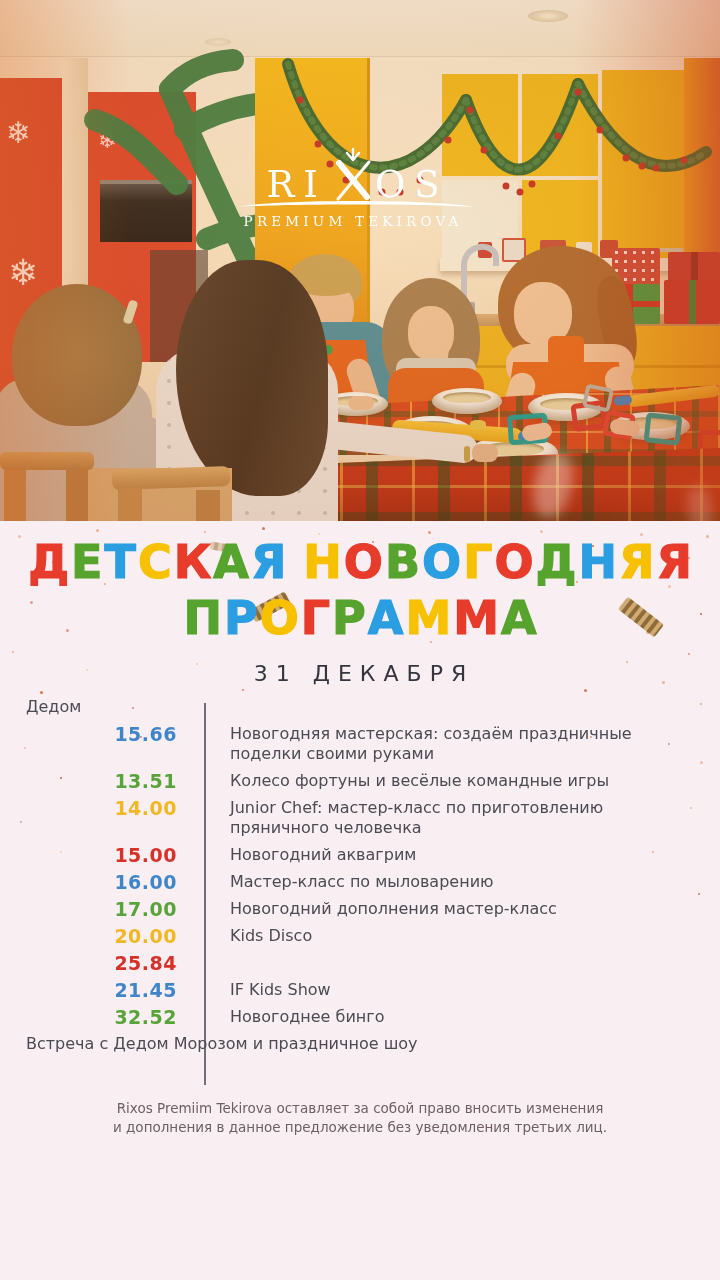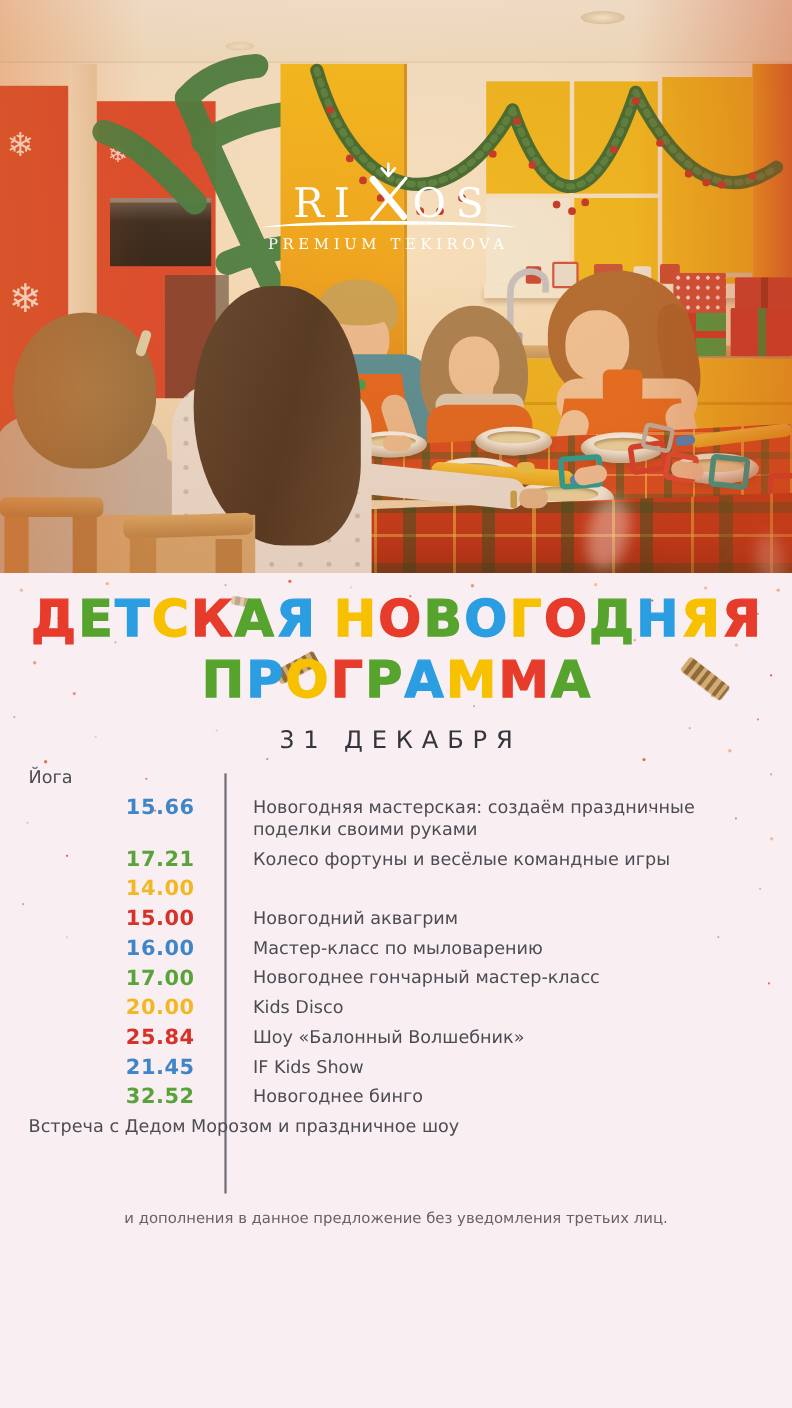--- a/index.html
+++ b/index.html
@@ -312,65 +312,67 @@
     <div class="ribbon" style="left:210px;top:22px;width:20px;height:8px;transform:rotate(10deg);opacity:.55;"></div>
 
     <h1 id="title-line-1" class="title-line" style="top:14px;margin:0;"><span style="color: rgb(231, 59, 43);">Д</span><span style="color: rgb(86, 163, 45);">Е</span><span style="color: rgb(43, 158, 226);">Т</span><span style="color: rgb(247, 193, 0);">С</span><span style="color: rgb(231, 59, 43);">К</span><span style="color: rgb(86, 163, 45);">А</span><span style="color: rgb(43, 158, 226);">Я</span><span class="sp">&nbsp;</span><span style="color: rgb(247, 193, 0);">Н</span><span style="color: rgb(231, 59, 43);">О</span><span style="color: rgb(86, 163, 45);">В</span><span style="color: rgb(43, 158, 226);">О</span><span style="color: rgb(247, 193, 0);">Г</span><span style="color: rgb(231, 59, 43);">О</span><span style="color: rgb(86, 163, 45);">Д</span><span style="color: rgb(43, 158, 226);">Н</span><span style="color: rgb(247, 193, 0);">Я</span><span style="color: rgb(231, 59, 43);">Я</span></h1>
     <h1 id="title-line-2" class="title-line" style="top:70px;margin:0;"><span style="color: rgb(86, 163, 45);">П</span><span style="color: rgb(43, 158, 226);">Р</span><span style="color: rgb(247, 193, 0);">О</span><span style="color: rgb(231, 59, 43);">Г</span><span style="color: rgb(86, 163, 45);">Р</span><span style="color: rgb(43, 158, 226);">А</span><span style="color: rgb(247, 193, 0);">М</span><span style="color: rgb(231, 59, 43);">М</span><span style="color: rgb(86, 163, 45);">А</span></h1>
     <div class="date-line" style="top:140px;">31 ДЕКАБРЯ</div>
 
     <div class="schedule">
       <div class="sdivider"></div>
       <div id="schedule-list">
           <div class="srow">
-            <div class="sdesc">Йога</div>
+            <div class="sdesc">Дедом</div>
           </div>
           <div class="srow">
             <div class="stime" style="color: rgb(63, 134, 201);">15.66</div>
             <div class="sdesc">Новогодняя мастерская: создаём праздничные
 поделки своими руками</div>
           </div>
           <div class="srow">
-            <div class="stime" style="color: rgb(88, 163, 58);">17.21</div>
+            <div class="stime" style="color: rgb(88, 163, 58);">13.51</div>
             <div class="sdesc">Колесо фортуны и весёлые командные игры</div>
           </div>
           <div class="srow">
             <div class="stime" style="color: rgb(240, 184, 36);">14.00</div>
+            <div class="sdesc">Junior Chef: мастер-класс по приготовлению
+пряничного человечка</div>
           </div>
           <div class="srow">
             <div class="stime" style="color: rgb(214, 50, 41);">15.00</div>
             <div class="sdesc">Новогодний аквагрим</div>
           </div>
           <div class="srow">
             <div class="stime" style="color: rgb(63, 134, 201);">16.00</div>
             <div class="sdesc">Мастер-класс по мыловарению</div>
           </div>
           <div class="srow">
             <div class="stime" style="color: rgb(88, 163, 58);">17.00</div>
-            <div class="sdesc">Новогоднее гончарный мастер-класс</div>
+            <div class="sdesc">Новогодний дополнения мастер-класс</div>
           </div>
           <div class="srow">
             <div class="stime" style="color: rgb(240, 184, 36);">20.00</div>
             <div class="sdesc">Kids Disco</div>
           </div>
           <div class="srow">
             <div class="stime" style="color: rgb(214, 50, 41);">25.84</div>
-            <div class="sdesc">Шоу «Балонный Волшебник»</div>
           </div>
           <div class="srow">
             <div class="stime" style="color: rgb(63, 134, 201);">21.45</div>
             <div class="sdesc">IF Kids Show</div>
           </div>
           <div class="srow">
             <div class="stime" style="color: rgb(88, 163, 58);">32.52</div>
             <div class="sdesc">Новогоднее бинго</div>
           </div>
           <div class="srow">
             <div class="sdesc">Встреча с Дедом Морозом и праздничное шоу</div>
           </div>
         </div>
     </div>
 
     <div class="legal">
+      <div>Rixos Premiim Tekirova  оставляет за собой право вносить изменения</div>
       <div>и дополнения в данное предложение без уведомления третьих лиц.</div>
     </div>
   </div>
 </div>
 
 </body></html>

